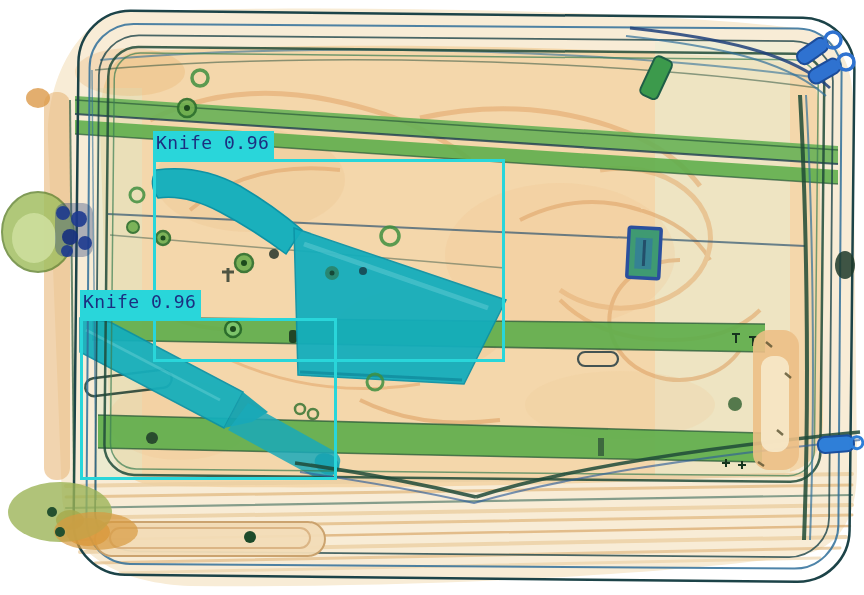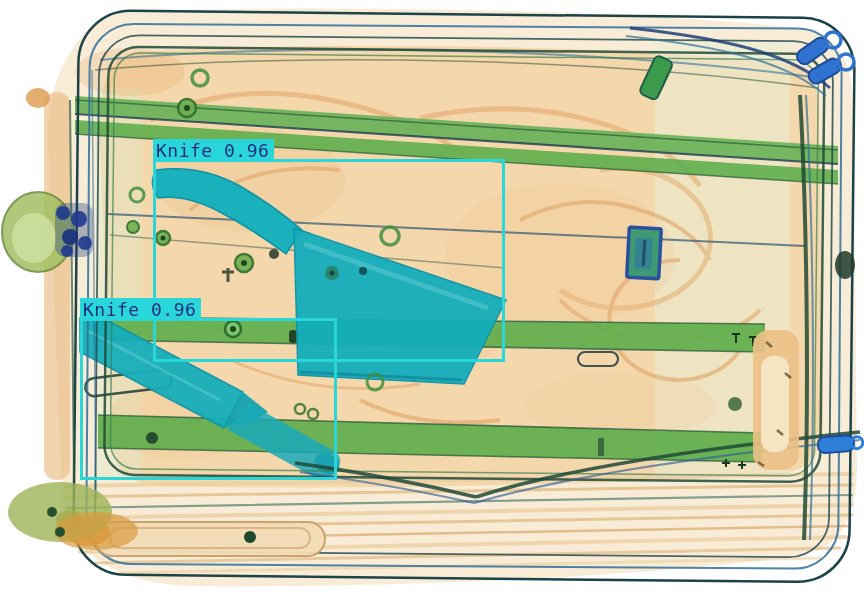--- a/index.html
+++ b/index.html
@@ -2,21 +2,21 @@
 <html style="--accent: #29d6da; --label-text: #1c2e80;"><head>
 <meta charset="utf-8">
 <style>
   html,body{margin:0;padding:0;background:#ffffff;}
   .stage{position:relative;width:864px;height:595px;overflow:hidden;background:#ffffff;
          font-family:"DejaVu Sans Mono", monospace;}
   .stage svg{position:absolute;left:0;top:0;}
   .det-layer{position:absolute;left:0;top:0;width:100%;height:100%;}
   .det-box{position:absolute;border:3px solid var(--accent,#29d6da);box-sizing:border-box;}
   .det-label{position:absolute;bottom:100%;left:-3px;background:var(--accent,#29d6da);
-             color:var(--label-text,#1c2e80);font-size:18px;line-height:23px;height:23px;
+             color:var(--label-text,#1c2e80);font-size:18px;line-height:23px;height:31px;
              padding:0 5px 0 3px;white-space:pre;letter-spacing:0.5px;}
 </style>
 </head>
 <body>
 
 <div class="stage">
 
 <svg width="864" height="595" viewBox="0 0 864 595" role="img">
 
   <g>

